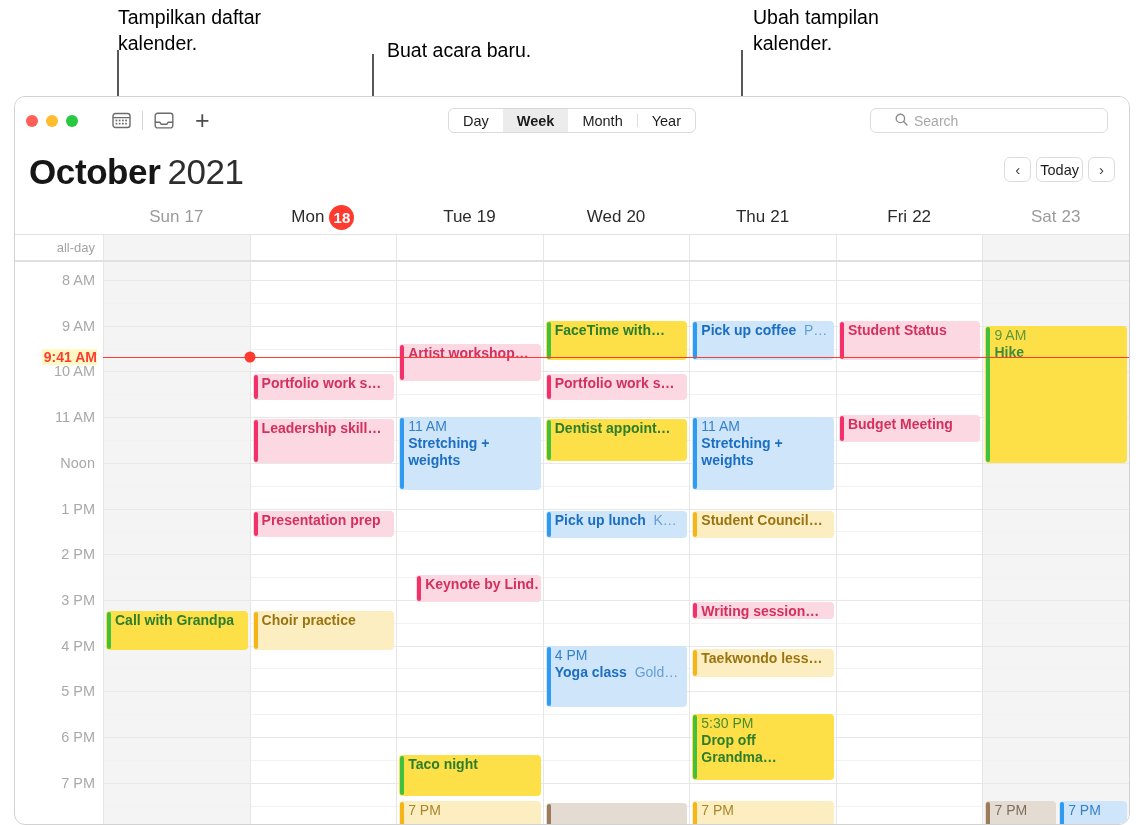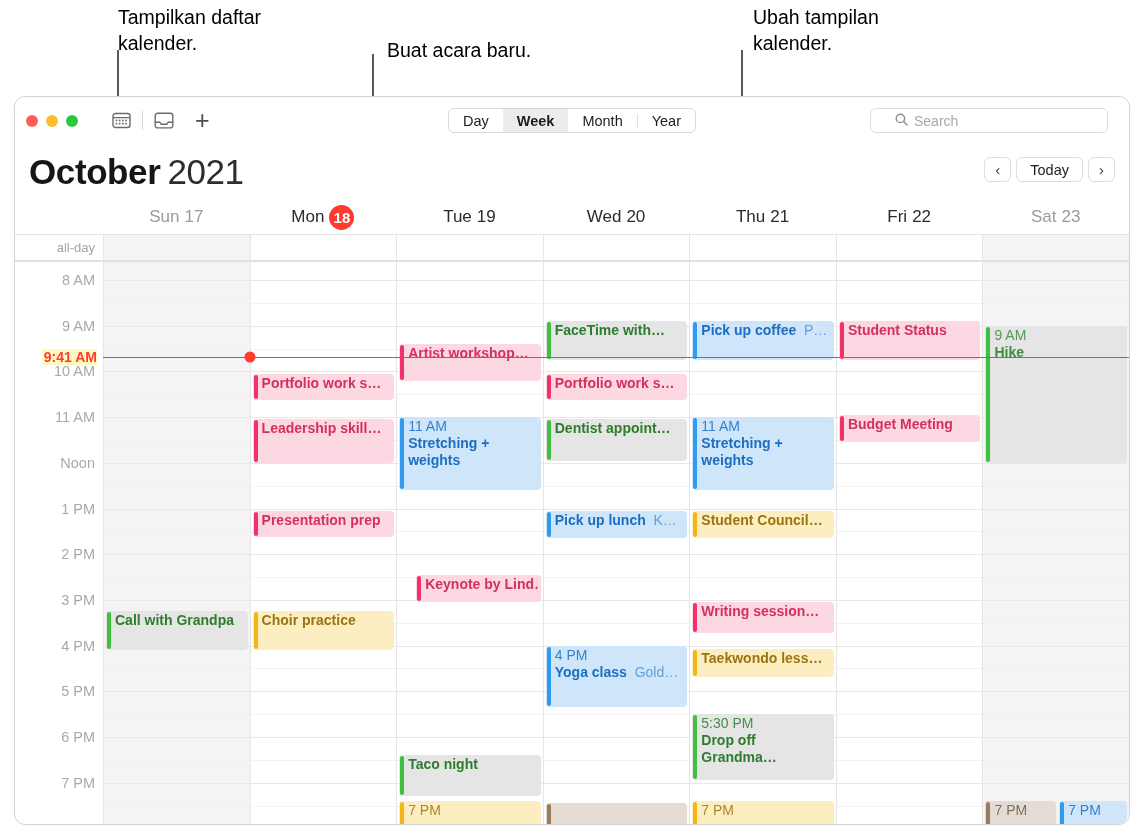--- a/index.html
+++ b/index.html
@@ -118,21 +118,21 @@
   }
   .nav-btn {
     height: 25px;
     border: 1px solid #dddddd;
     border-radius: 6px;
     background: #ffffff;
     display: flex; align-items: center; justify-content: center;
     font-size: 14.5px; color: #1c1c1c;
   }
   .nav-arrow { width: 27px; font-size: 15px; color: #3a3a3a; }
-  .nav-today { padding: 0 13px; }
+  .nav-today { padding: 0 3px; }
 
   
   #dayhdr {
     position: relative;
     height: 34px;
     display: flex;
     padding-left: 88px;
   }
   .dh {
     flex: 1 1 0;
@@ -252,21 +252,21 @@
   }
   .ev .ttl { font-weight: 700; white-space: nowrap; overflow: hidden; }
   .ev .tm { font-weight: 400; }
   .ev .loc { font-weight: 400; }
 
   
   .pink  { background: #fcd8e2; color: #d4305e; }
   .pink  .bar { background: #f2316b; }
   .blue  { background: #cfe6fa; color: #1b6ec2; }
   .blue  .bar { background: #2e9bf0; }
-  .green { background: #e5e5e5; color: #2c7d2c; }
+  .green { background: #fde047; color: #2c7d2c; }
   .green .bar { background: #3fc03f; }
   .yellow{ background: #fdeec2; color: #9a7411; }
   .yellow .bar { background: #f5b518; }
   .brown { background: #e4dcd3; color: #6d5a46; }
   .brown .bar { background: #9a7b5c; }
 
   .ev.light { color: #3f8c3f; }
   .ev .tm.muted { color: inherit; opacity: 0.85; font-weight: 400; }
   .ev .loc.muted { opacity: 0.6; }
 </style>
@@ -607,21 +607,21 @@
             <div class="ev blue" style="top: 155.1px; height: 73.12px;">
               <div class="bar"></div>
               <div class="tm muted">11 AM</div>
               <div class="ttl" style="white-space: pre-line;">Stretching +
 weights</div>
             </div>
             <div class="ev yellow" style="top: 248.785px; height: 27.42px;">
               <div class="bar"></div>
               <div class="ttl">Student Council…</div>
             </div>
-            <div class="ev pink" style="top: 340.185px; height: 31px;">
+            <div class="ev pink" style="top: 340.185px; height: 17px;">
               <div class="bar"></div>
               <div class="ttl">Writing session…</div>
             </div>
             <div class="ev yellow" style="top: 387.256px; height: 27.42px;">
               <div class="bar"></div>
               <div class="ttl">Taekwondo less…</div>
             </div>
             <div class="ev green" style="top: 452.15px; height: 66.265px;">
               <div class="bar"></div>
               <div class="tm muted">5:30 PM</div>

